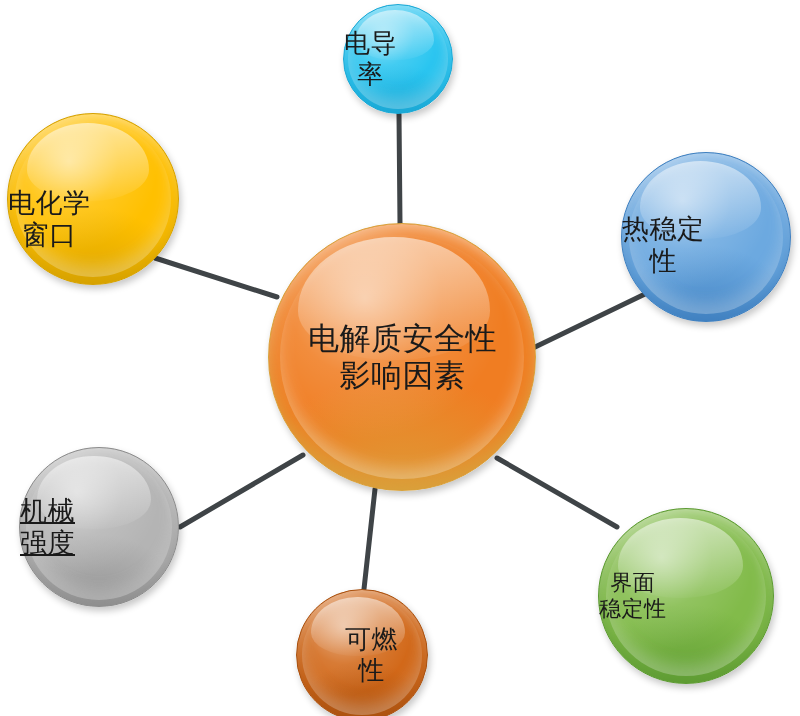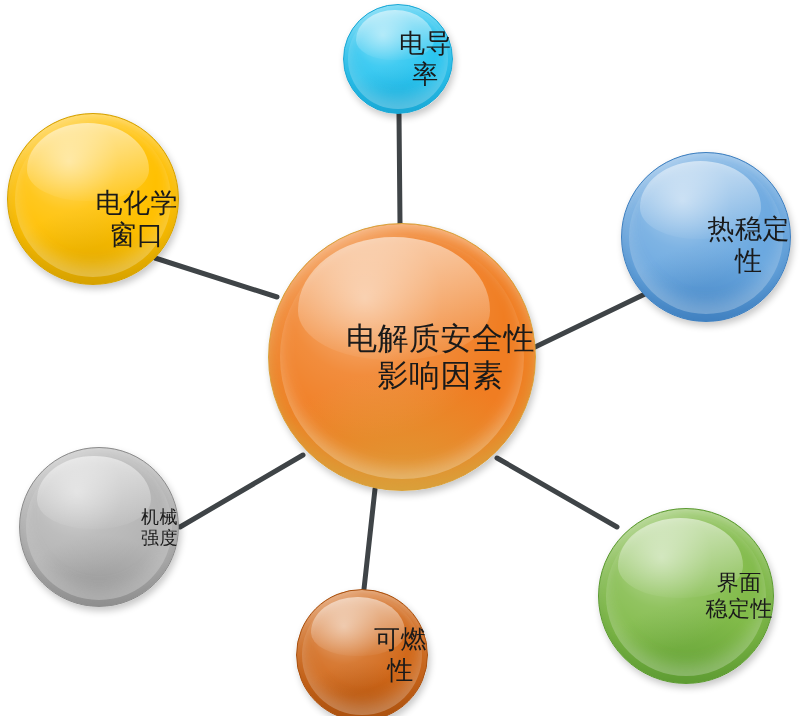--- a/index.html
+++ b/index.html
@@ -22,21 +22,21 @@
     left: 0;
     top: 0;
     width: 800px;
     height: 716px;
   }
   .node {
     position: absolute;
     border-radius: 50%;
     display: flex;
     align-items: center;
-    justify-content: flex-end;
+    justify-content: flex-start;
     text-align: center;
     box-sizing: border-box;
     z-index: 2;
   }
   .node-label {
     position: relative;
     z-index: 3;
     color: #1a1a1a;
     font-family: "DejaVu Serif", "Liberation Serif", serif;
     line-height: 1.18;
@@ -66,22 +66,22 @@
     bottom: 4%;
     border-radius: 50%;
     pointer-events: none;
     z-index: 0;
     box-shadow: inset 0 -10px 16px rgba(255,255,255,0.28);
   }
   #node-center .node-label { font-size: 31px; margin-left: 39px; }
   #node-conductivity .node-label { font-size: 26px; }
   #node-thermal .node-label { font-size: 27px; margin-top: 16px; }
   #node-interface .node-label { font-size: 22px; }
-  #node-flammability .node-label { font-size: 26px; }
-  #node-mechanical .node-label { font-size: 18px; }
+  #node-flammability .node-label { font-size: 26px; margin-left: 48px; }
+  #node-mechanical .node-label { font-size: 27px; text-decoration: underline; }
   #node-window .node-label { font-size: 27px; margin-top: 39px; }
 </style>
 </head>
 <body>
 
 <div id="diagram-canvas">
 
   <svg id="connector-layer" viewBox="0 0 800 716" xmlns="http://www.w3.org/2000/svg">
       <line x1="400" y1="224" x2="399" y2="114" stroke="#3f4447" stroke-width="5" stroke-linecap="round"></line>
       <line x1="533" y1="348" x2="645" y2="294" stroke="#3f4447" stroke-width="5" stroke-linecap="round"></line>

